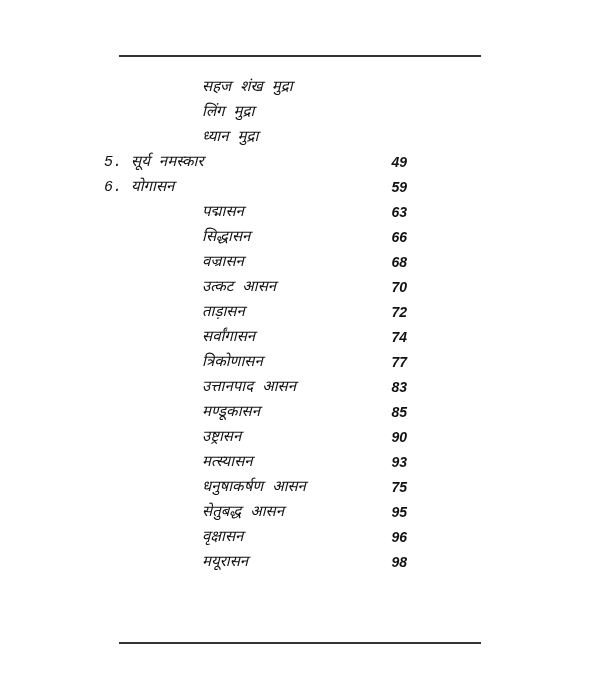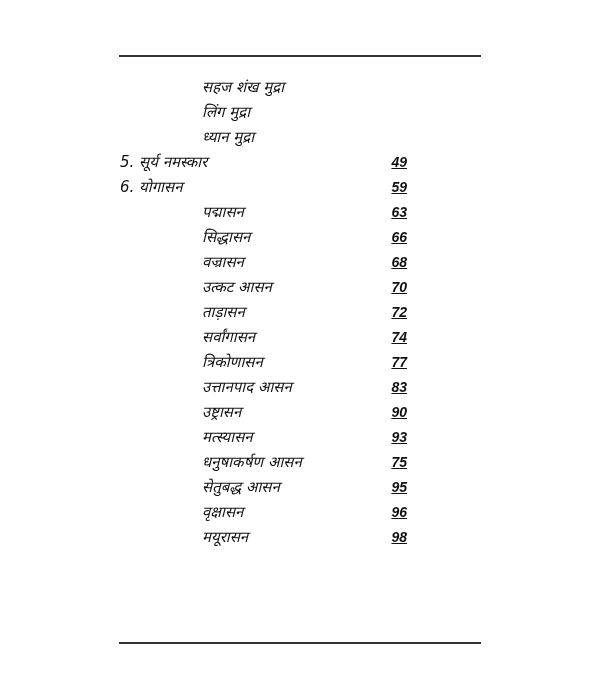--- a/index.html
+++ b/index.html
@@ -3,25 +3,25 @@
 <meta charset="utf-8">
 <style>
   html, body { margin:0; padding:0; }
   body { width:600px; height:700px; background:#ffffff; position:relative; overflow:hidden;
          font-family:"DejaVu Sans", sans-serif; color:#111; }
   .rule { position:absolute; left:119px; width:362px; height:2px; background:#333; }
   .rule.top { top:55px; }
   .rule.bottom { top:642px; }
   .toc { position:absolute; left:0; top:75px; width:600px; }
   .row { position:relative; height:25px; line-height:25px; font-size:15px; font-style:italic; }
-  .row .label { position:absolute; white-space:nowrap; }
-  .row.section .label { left:120px; }
+  .row .label { position:absolute; white-space:nowrap;font-family:Liberation Mono, monospace; }
+  .row.section .label { left:104px; }
   .row.sub .label { left:202px; }
   .row .page { position:absolute; right:193px; font-family:"Liberation Sans", sans-serif;
-               font-weight:bold; font-style:italic; font-size:14px;text-decoration:underline; }
+               font-weight:bold; font-style:italic; font-size:14px; }
 </style>
 </head>
 <body>
 
 <div class="rule top"></div>
 
 <div class="toc">
   <div class="row sub">
     <span class="label">सहज शंख मुद्रा</span>
     <span class="page"></span>
@@ -68,20 +68,24 @@
   </div>
   <div class="row sub">
     <span class="label">त्रिकोणासन</span>
     <span class="page">77</span>
   </div>
   <div class="row sub">
     <span class="label">उत्तानपाद आसन</span>
     <span class="page">83</span>
   </div>
   <div class="row sub">
+    <span class="label">मण्डूकासन</span>
+    <span class="page">85</span>
+  </div>
+  <div class="row sub">
     <span class="label">उष्ट्रासन</span>
     <span class="page">90</span>
   </div>
   <div class="row sub">
     <span class="label">मत्स्यासन</span>
     <span class="page">93</span>
   </div>
   <div class="row sub">
     <span class="label">धनुषाकर्षण आसन</span>
     <span class="page">75</span>

